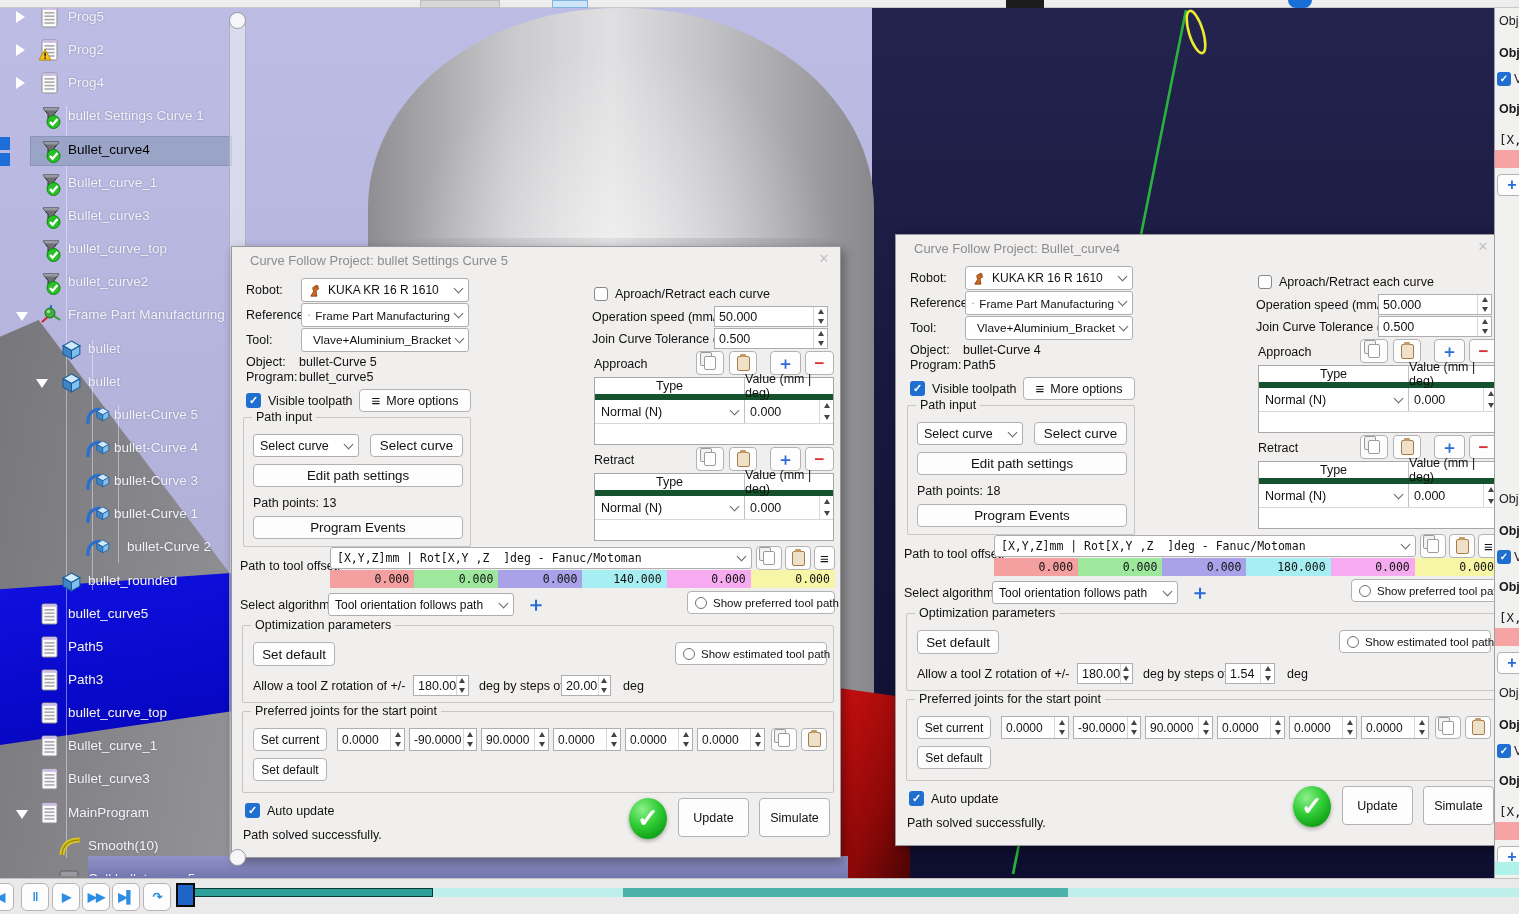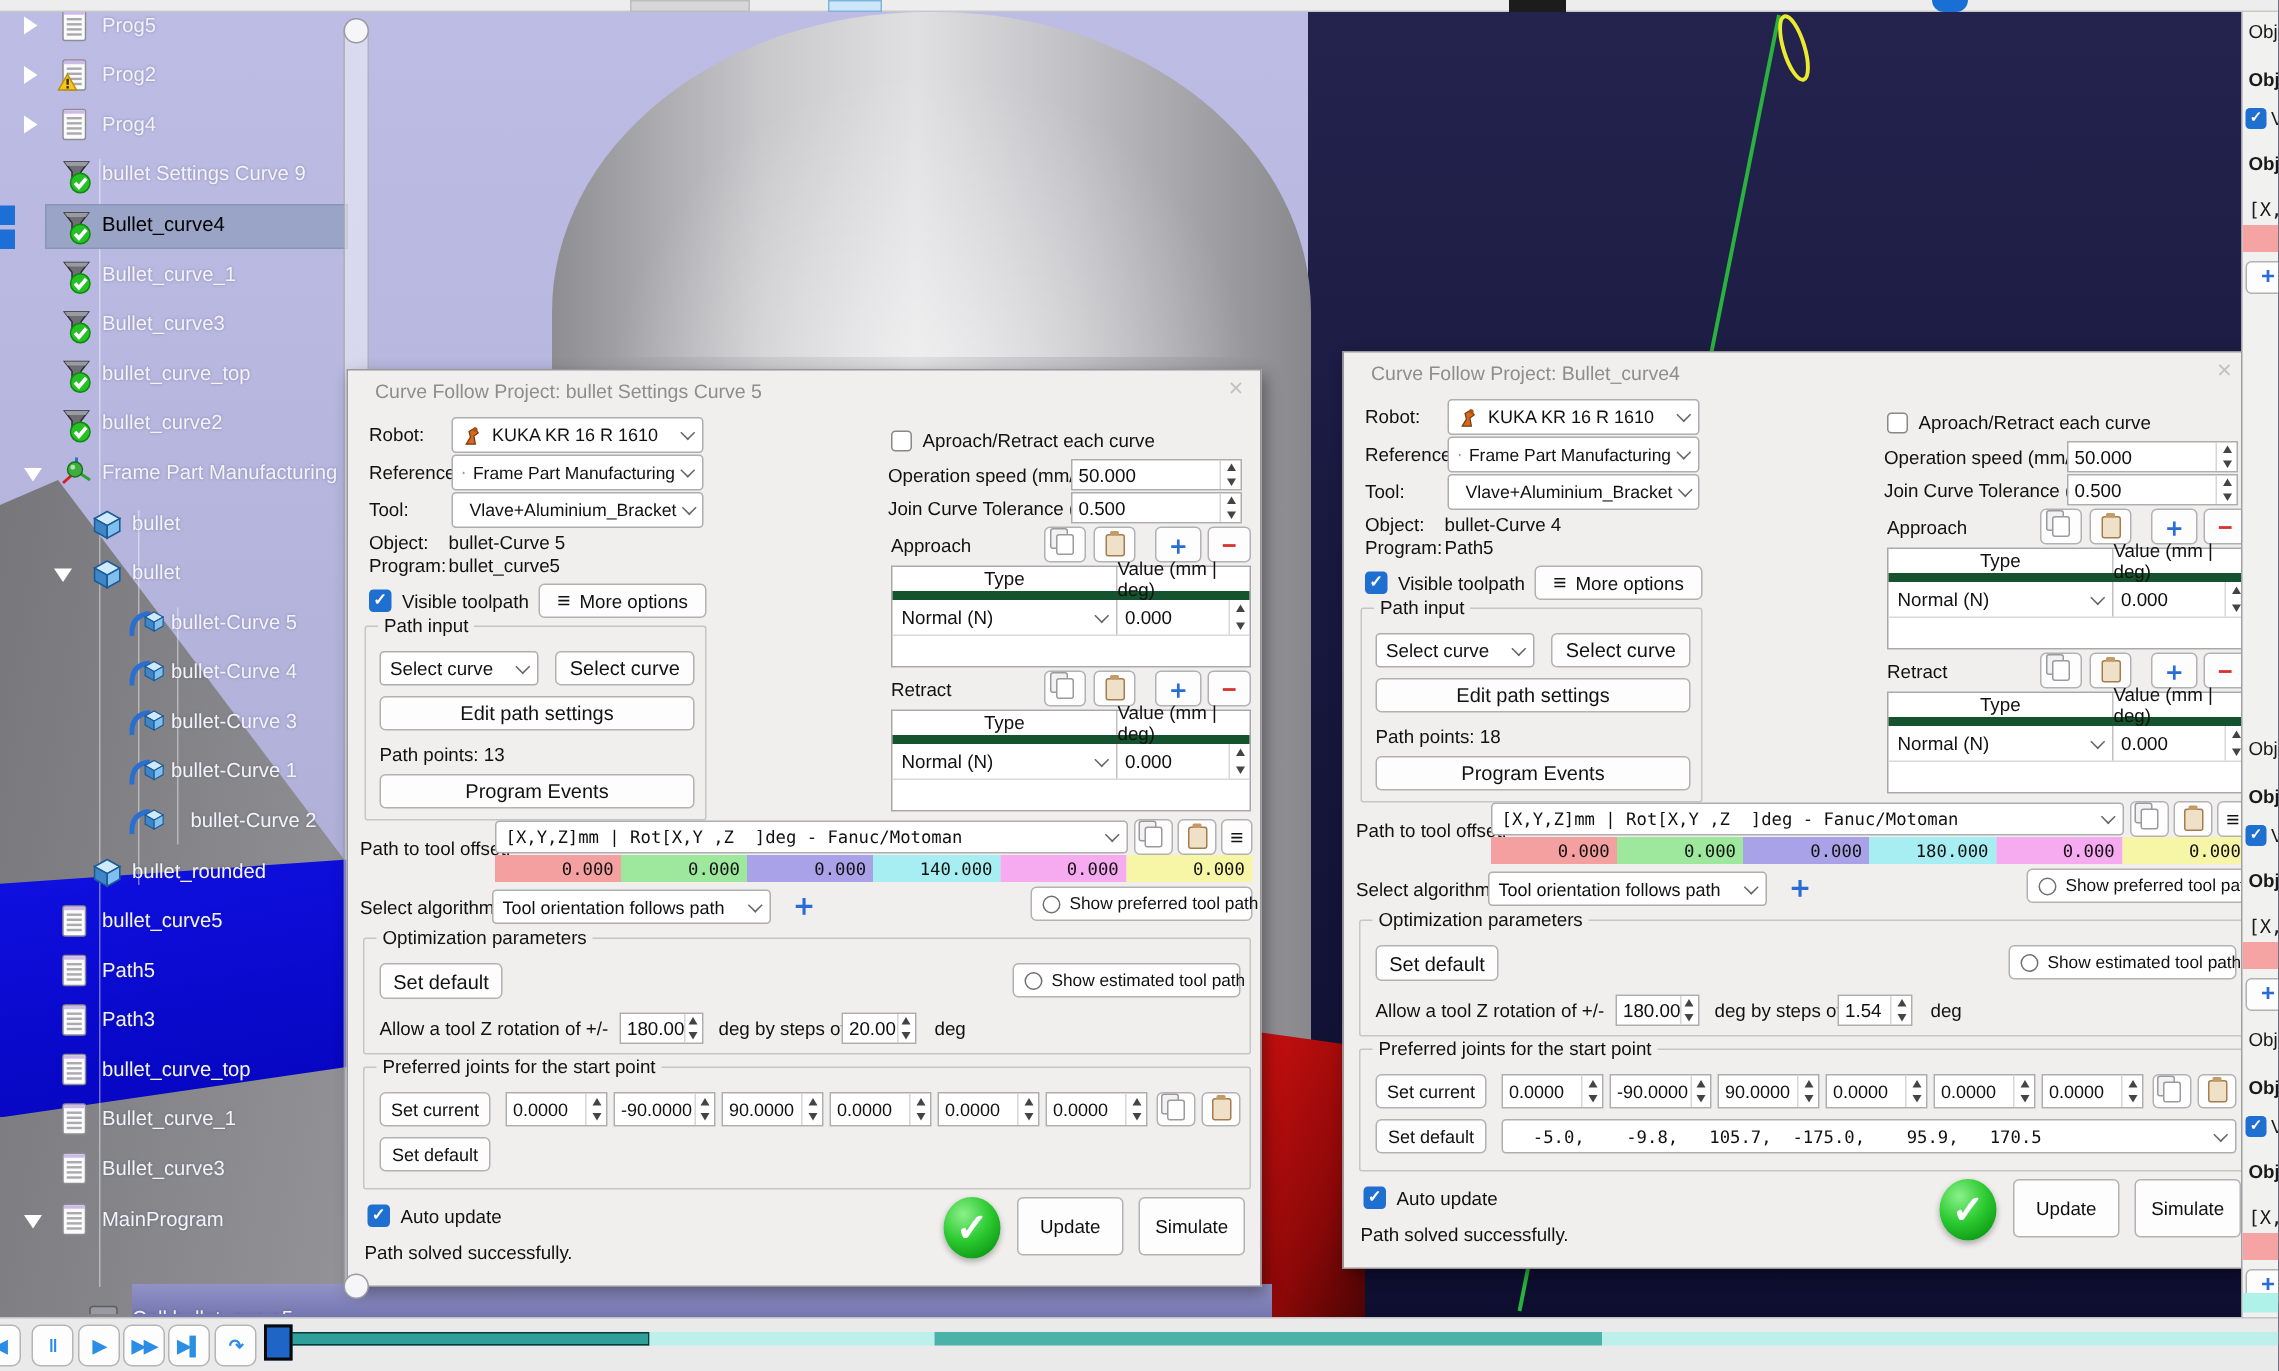--- a/index.html
+++ b/index.html
@@ -174,21 +174,21 @@
       </div>
       <div class="tree-row" style="top: 101.45px; left: 0px; width: 232px;">
         <span style="position: absolute; left: 38px; top: 3px;">
           <svg width="26" height="26" viewBox="0 0 26 26">
             <path d="M5 4 h16 l-5 6.5 v6 h-6 v-6 z" fill="#6e6e74" stroke="#2c2c30"></path>
             <path d="M5 4 h16 l-2 2.6 H7 z" fill="#9a9aa2"></path>
             <circle cx="15.5" cy="18" r="6.5" fill="#27c127" stroke="#0c8a0c"></circle>
             <path d="M12 18 l2.6 2.8 L19.5 15" fill="none" stroke="#fff" stroke-width="2.4"></path>
           </svg>
         </span>
-        <span class="lab" style="position: absolute; left: 68px; top: 7px;">bullet Settings Curve 9</span>
+        <span class="lab" style="position: absolute; left: 68px; top: 7px;">bullet Settings Curve 1</span>
       </div>
       <div class="tree-sel-bg" style="top: 135.6px;"></div>
       <div class="tree-sel-mark" style="top: 136.6px; height: 13px;"></div>
       <div class="tree-sel-mark" style="top: 152.6px; height: 13px;"></div>
       <div class="tree-row" style="top: 134.6px; left: 0px; width: 232px;">
         <span style="position: absolute; left: 38px; top: 3px;">
           <svg width="26" height="26" viewBox="0 0 26 26">
             <path d="M5 4 h16 l-5 6.5 v6 h-6 v-6 z" fill="#6e6e74" stroke="#2c2c30"></path>
             <path d="M5 4 h16 l-2 2.6 H7 z" fill="#9a9aa2"></path>
             <circle cx="15.5" cy="18" r="6.5" fill="#27c127" stroke="#0c8a0c"></circle>
@@ -440,20 +440,29 @@
           <svg width="24" height="24" viewBox="0 0 24 24">
             <rect x="4" y="2" width="15" height="20" rx="1.5" fill="#fbfbfb" stroke="#8d8d92"></rect>
             <rect x="4.6" y="2.6" width="13.8" height="2.2" fill="#cdb9ea"></rect>
             <rect x="6.5" y="7" width="10" height="1.6" fill="#a9a9ae"></rect>
             <rect x="6.5" y="10.4" width="10" height="1.6" fill="#a9a9ae"></rect>
             <rect x="6.5" y="13.8" width="10" height="1.6" fill="#a9a9ae"></rect>
             <rect x="6.5" y="17.2" width="10" height="1.6" fill="#a9a9ae"></rect>
           </svg>
         </span>
         <span class="lab" style="position: absolute; left: 68px; top: 7px;">MainProgram</span>
+      </div>
+      <div class="tree-row" style="top: 830.75px; left: 0px; width: 232px;">
+        <span style="position: absolute; left: 58px; top: 3px;">
+          <svg width="26" height="24" viewBox="0 0 26 24">
+            <path d="M4 21 Q5 6 22 6" fill="none" stroke="#d8c320" stroke-width="5"></path>
+            <path d="M4 21 Q5 6 22 6" fill="none" stroke="#8a7c0c" stroke-width="1.2"></path>
+          </svg>
+        </span>
+        <span class="lab" style="position: absolute; left: 88px; top: 7px;">Smooth(10)</span>
       </div>
       <div class="tree-row" style="top: 863.9px; left: 0px; width: 232px;">
         <span style="position: absolute; left: 58px; top: 3px;">
           <svg width="22" height="14" viewBox="0 0 22 14">
             <rect x="2" y="4" width="18" height="6" rx="2" fill="#9a9aa2" stroke="#5c5c62"></rect>
           </svg>
         </span>
         <span class="lab" style="position: absolute; left: 88px; top: 7px;">Call bullet_curve5</span>
       </div>
     </div>
@@ -1118,24 +1127,20 @@
             </span>
           </div>
         </div>
     <div class="tool-btn" style="left:528px;top:16px;width:26px;height:23px;">
           <span class="ic-copy"></span>
         </div>
     <div class="tool-btn" style="left:558px;top:16px;width:26px;height:23px;">
           <span class="ic-paste"></span>
         </div>
     <button class="btn" style="left:10px;top:46px;width:74px;height:23px;font-size:12px;">Set default</button>
-    <div class="combo" style="left:94px;top:46px;width:490px;height:23px;">
-      <span class="mono">  -5.0,    -9.8,   105.7,  -175.0,    95.9,   170.5</span>
-      <span class="chev"></span>
-    </div>
   </div>
 
   <div class="cb" style="left:13px;top:556px;">✓</div>
   <div class="dlab" style="left:35px;top:557px;">Auto update</div>
   <div class="dlab" style="left:11px;top:581px;">Path solved successfully.</div>
   <div class="green-check" style="left:397px;top:551px;">✓</div>
   <button class="btn" style="left:446px;top:551px;width:71px;height:39px;font-size:12.5px;">Update</button>
   <button class="btn" style="left:527px;top:551px;width:71px;height:39px;font-size:12.5px;">Simulate</button>
 </div>
   </div>

